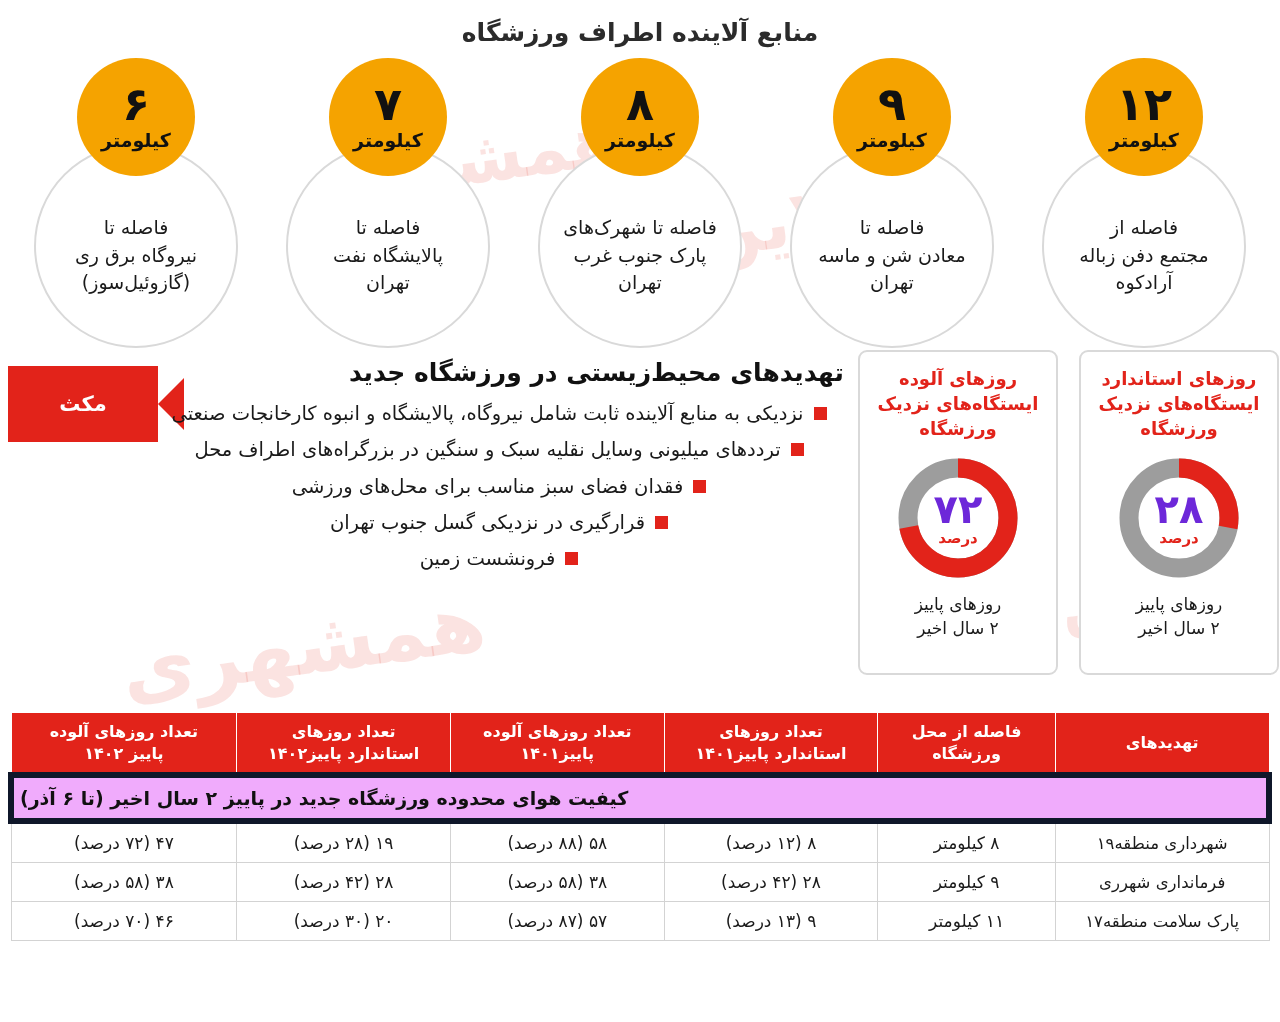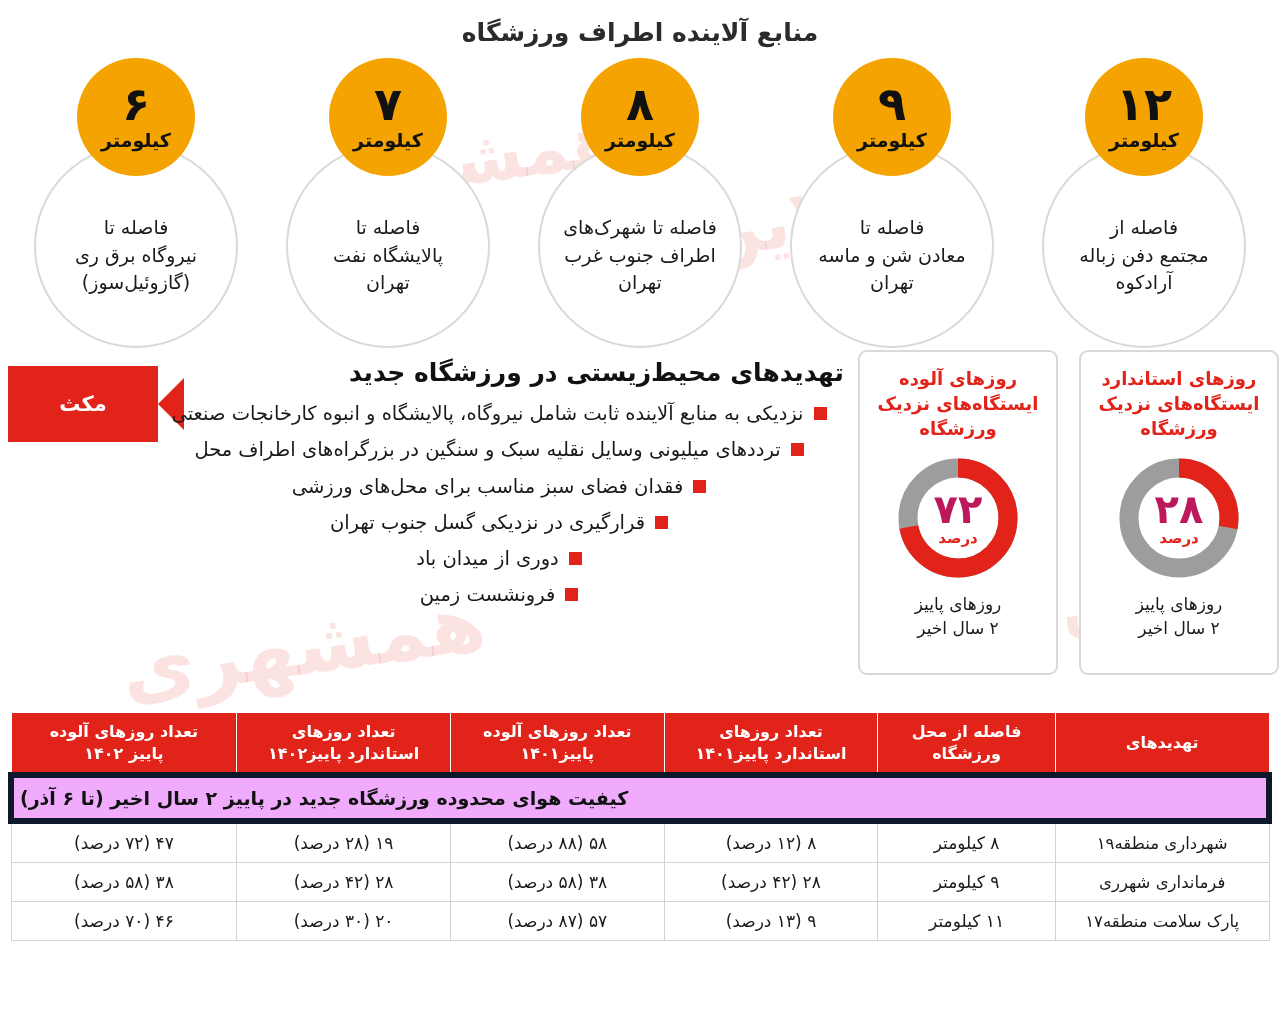--- a/index.html
+++ b/index.html
@@ -77,21 +77,21 @@
   .donut-title{
     font-size:18px;font-weight:bold;color:#e2231a;text-align:center;line-height:1.4;
     width:180px;
   }
   .donut-wrap{position:relative;width:132px;height:132px;margin-top:10px;}
   .donut-wrap svg{transform:rotate(0deg);}
   .donut-center{
     position:absolute;inset:0;display:flex;flex-direction:column;
     align-items:center;justify-content:center;
   }
-  .donut-center .pnum{font-size:40px;font-weight:bold;color:#be185d;line-height:1;}
+  .donut-center .pnum{font-size:40px;font-weight:bold;color:#6d28d9;line-height:1;}
   .donut-center .plabel{font-size:15px;font-weight:bold;color:#e2231a;}
   .donut-foot{
     margin-top:8px;font-size:17px;line-height:1.45;text-align:center;color:#1a1a1a;
   }
 
   
   .threats{
     position:absolute;top:10px;right:436px;width:690px;
   }
   .threats h2{
@@ -171,21 +171,21 @@
 تهران</div>
   </div>
 
   <div class="circle-item">
     <div class="circle-outline"></div>
     <div class="circle-badge">
       <div class="num">۸</div>
       <div class="unit">کیلومتر</div>
     </div>
     <div class="circle-text" style="white-space:pre-line">فاصله تا شهرک‌های
-اطراف جنوب غرب
+پارک جنوب غرب
 تهران</div>
   </div>
 
   <div class="circle-item">
     <div class="circle-outline"></div>
     <div class="circle-badge">
       <div class="num">۹</div>
       <div class="unit">کیلومتر</div>
     </div>
     <div class="circle-text" style="white-space:pre-line">فاصله تا
@@ -223,24 +223,20 @@
         <span class="bullet"></span>
         <span class="threat-text">ترددهای میلیونی وسایل نقلیه سبک و سنگین در بزرگراه‌های اطراف محل</span>
       </li>
       <li>
         <span class="bullet"></span>
         <span class="threat-text">فقدان فضای سبز مناسب برای محل‌های ورزشی</span>
       </li>
       <li>
         <span class="bullet"></span>
         <span class="threat-text">قرارگیری در نزدیکی گسل جنوب تهران</span>
-      </li>
-      <li>
-        <span class="bullet"></span>
-        <span class="threat-text">دوری از میدان باد</span>
       </li>
       <li>
         <span class="bullet"></span>
         <span class="threat-text">فرونشست زمین</span>
       </li>
     </ul>
   </div>
 
   <div class="donut-card c2">
     <div class="donut-title" style="white-space:pre-line">روزهای آلوده

